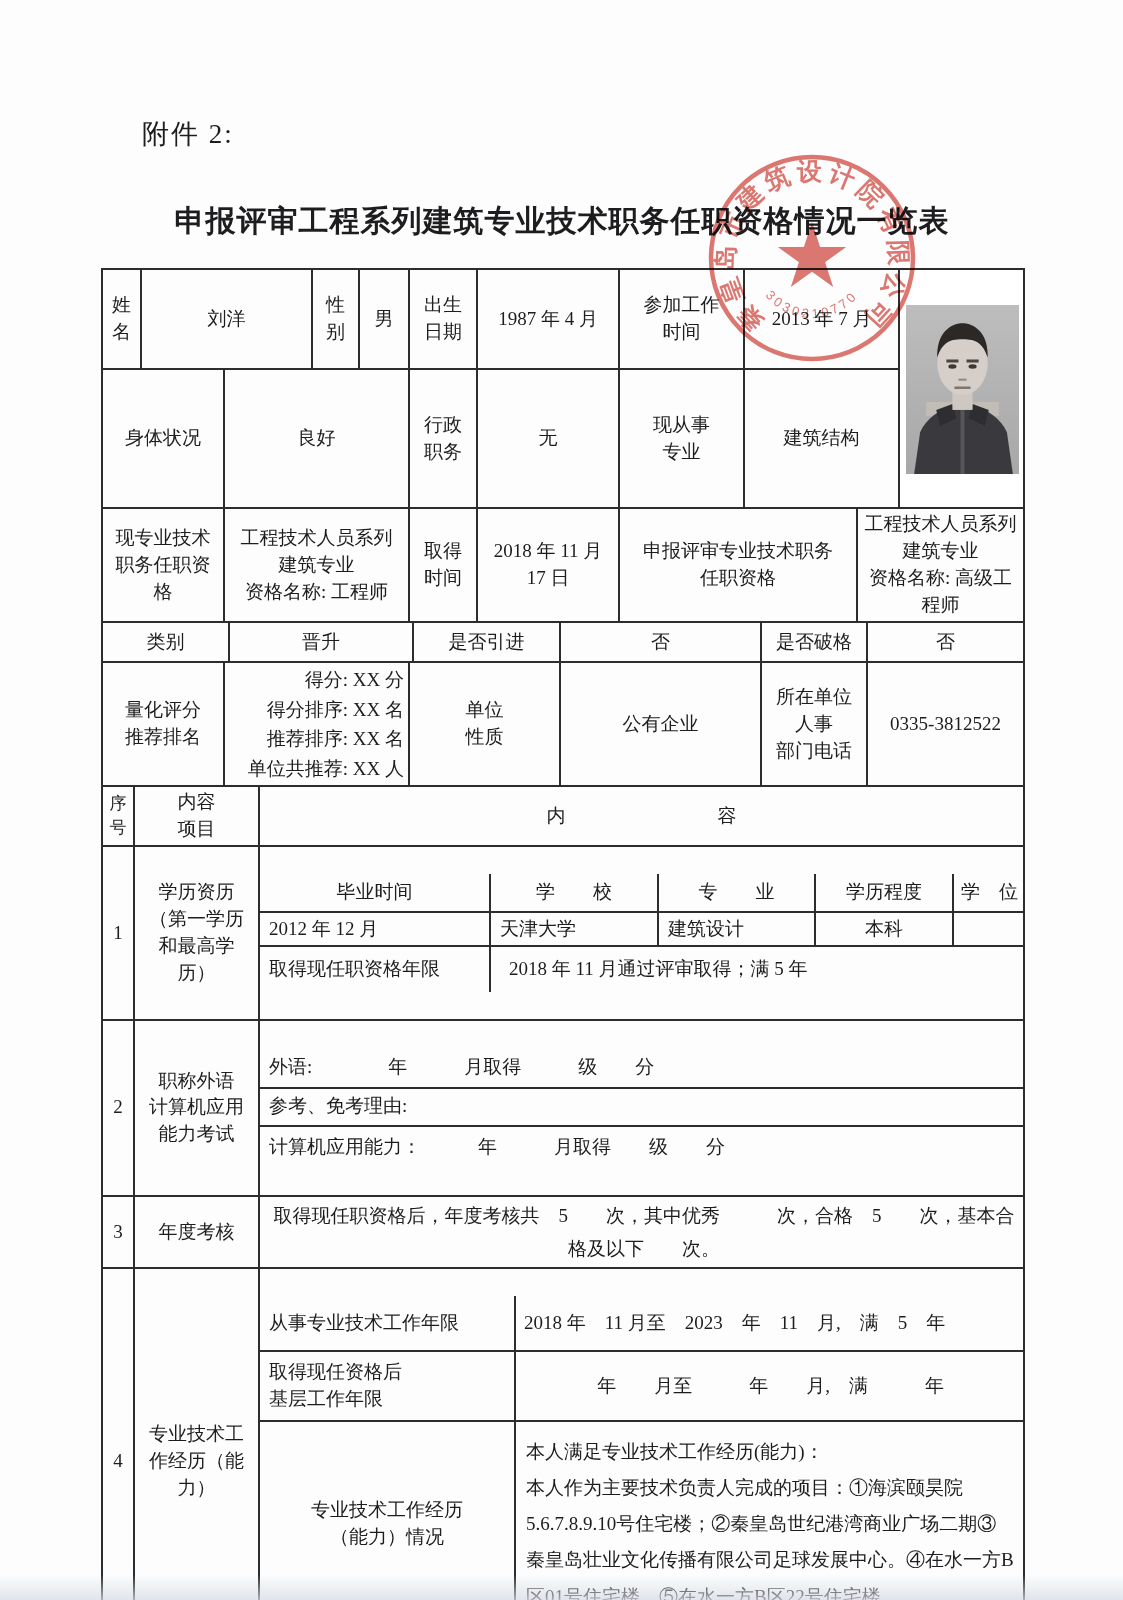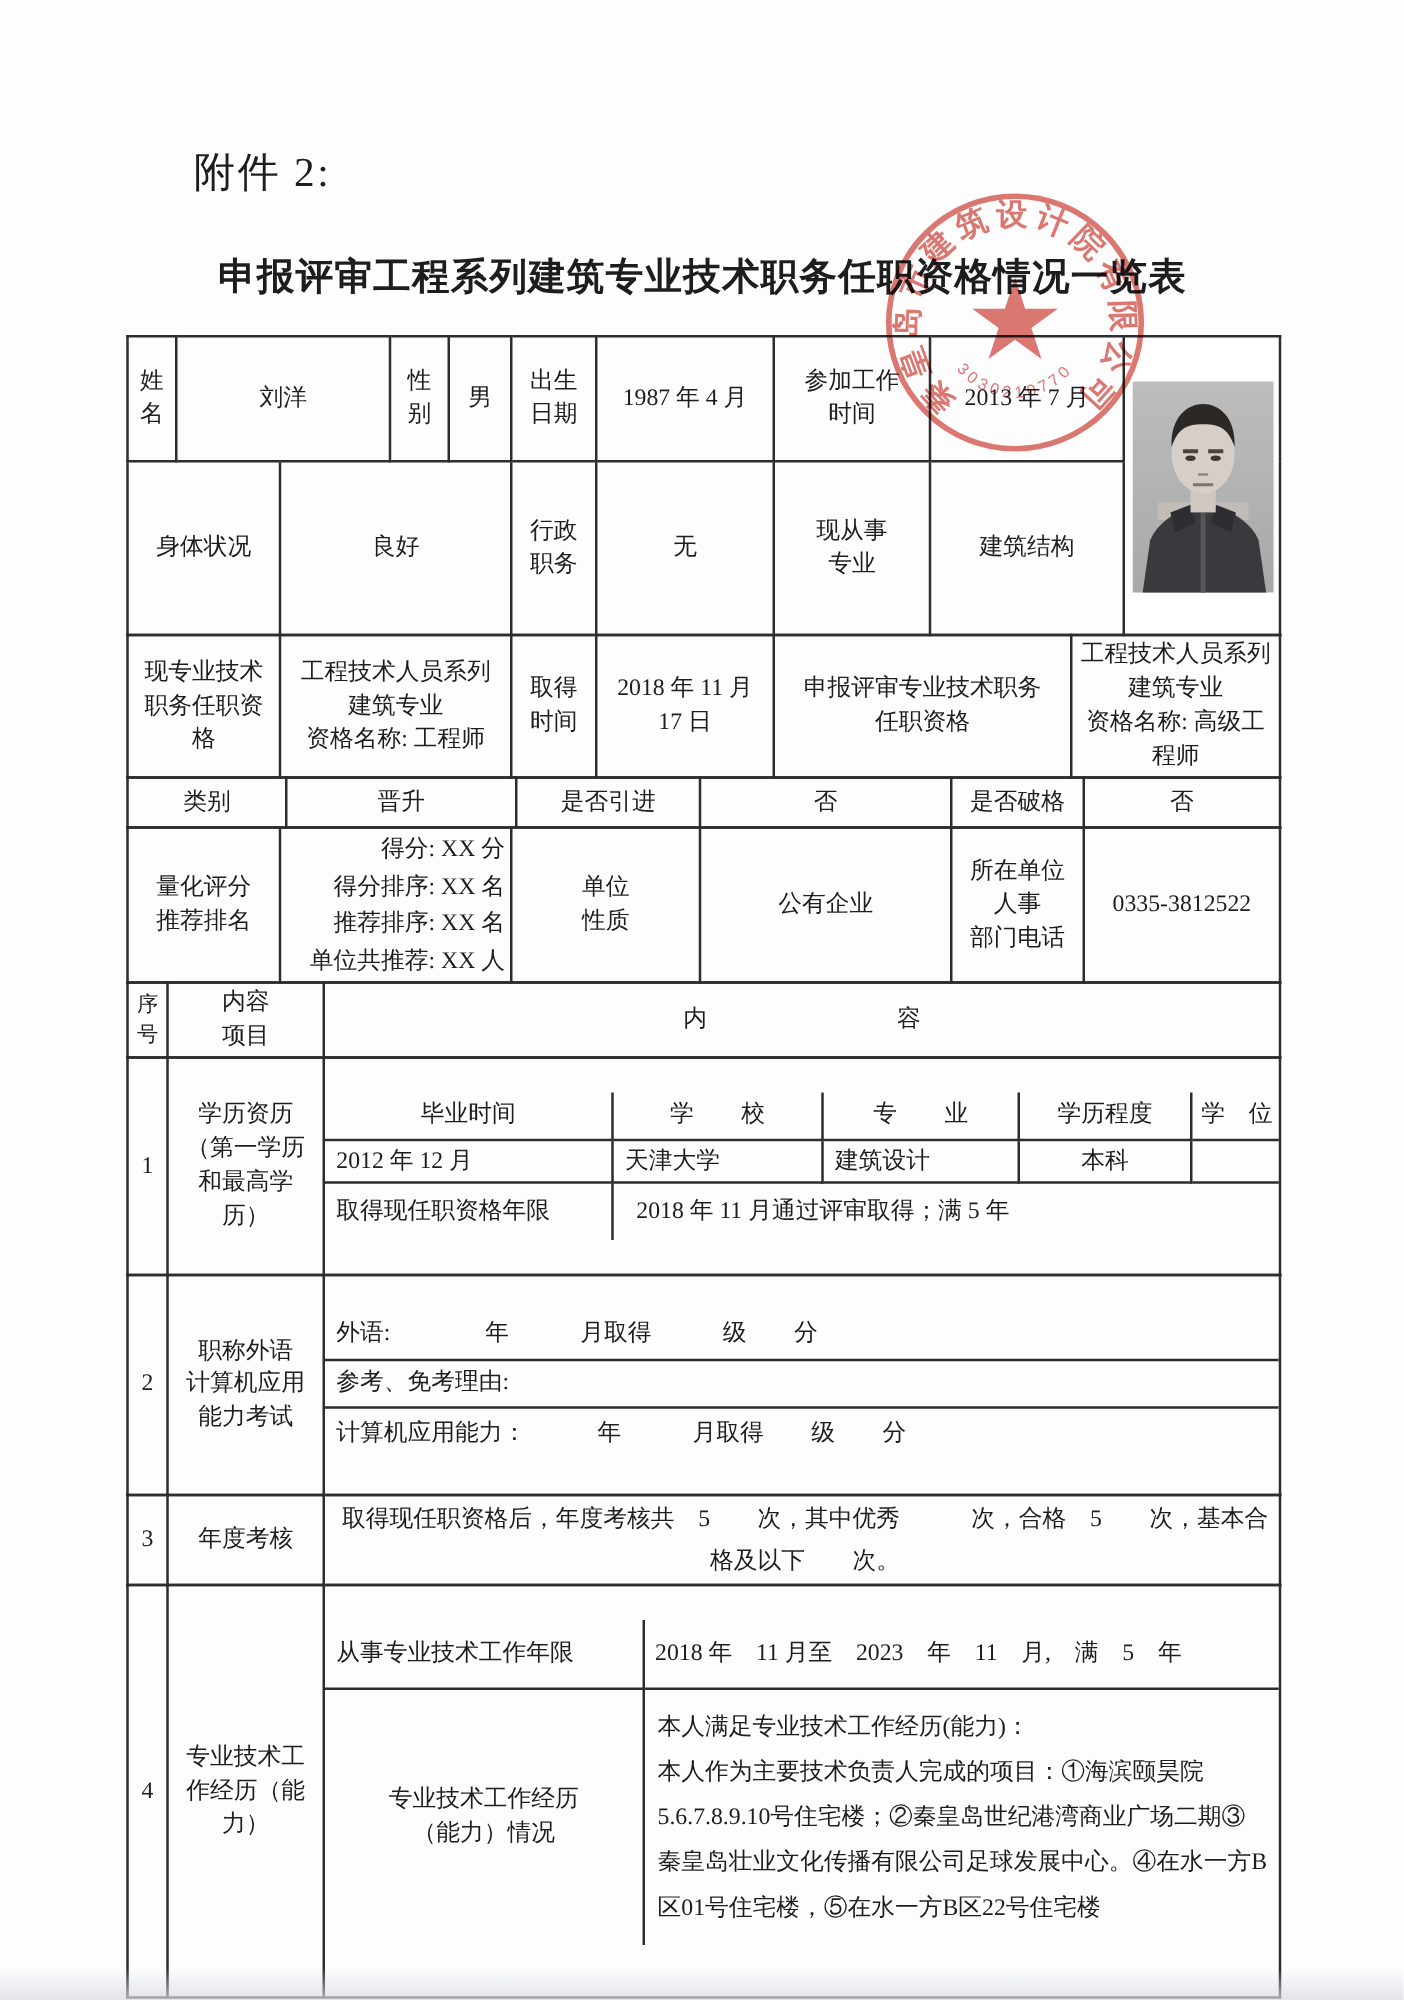--- a/index.html
+++ b/index.html
@@ -2,21 +2,21 @@
 <html><head>
 <meta charset="utf-8">
 <style>
   html,body{margin:0;padding:0;background:#ffffff;}
   .sheet{
     position:relative; width:1123px; height:1600px;
     background:#fdfdfe; overflow:hidden;
     font-family:"Liberation Serif","DejaVu Serif",serif;
     color:#1d1d1f;
   }
-  .attachment{position:absolute;left:155px;top:116px;font-size:33px;letter-spacing:2px;}
+  .attachment{position:absolute;left:142px;top:116px;font-size:27px;letter-spacing:2px;}
   .doc-title{position:absolute;left:101px;top:201px;width:922px;text-align:center;
     font-size:30px;font-weight:700;letter-spacing:1px;}
   .subtitle{position:absolute;left:128px;top:231px;width:900px;font-size:22px;white-space:nowrap;}
   .blank{display:inline-block;border-bottom:2px solid #222;text-align:center;letter-spacing:2px;}
   .blank.city{min-width:136px;}
   .blank.district{min-width:118px;}
   .blank.unit{min-width:312px;}
   .sub-gap1{display:inline-block;width:10px;}
   .sub-gap2{display:inline-block;width:22px;}
   .sub-gap3{display:inline-block;width:18px;}
@@ -312,20 +312,25 @@
         <td>专业技术工
 作经历（能
 力）</td>
         <td class="noPad">
           <table class="inner">
             <colgroup><col style="width:255px"><col style="width:510px"></colgroup>
             <tbody><tr style="height:55px">
               <td class="leftTxt">从事专业技术工作年限</td>
               <td class="leftTxt" style="padding-left:8px">2018 年　11 月至　2023　年　11　月,　满　5　年</td>
             </tr>
+            <tr style="height:70px">
+              <td class="leftTxt">取得现任资格后
+基层工作年限</td>
+              <td>年　　月至　　　年　　月,　满　　　年</td>
+            </tr>
             <tr style="height:205px">
               <td>专业技术工作经历
 （能力）情况</td>
               <td class="expText">本人满足专业技术工作经历(能力)：
 本人作为主要技术负责人完成的项目：①海滨颐昊院5.6.7.8.9.10号住宅楼；②秦皇岛世纪港湾商业广场二期③秦皇岛壮业文化传播有限公司足球发展中心。④在水一方B区01号住宅楼，⑤在水一方B区22号住宅楼</td>
             </tr>
           </tbody></table>
         </td>
       </tr>
     </tbody>

